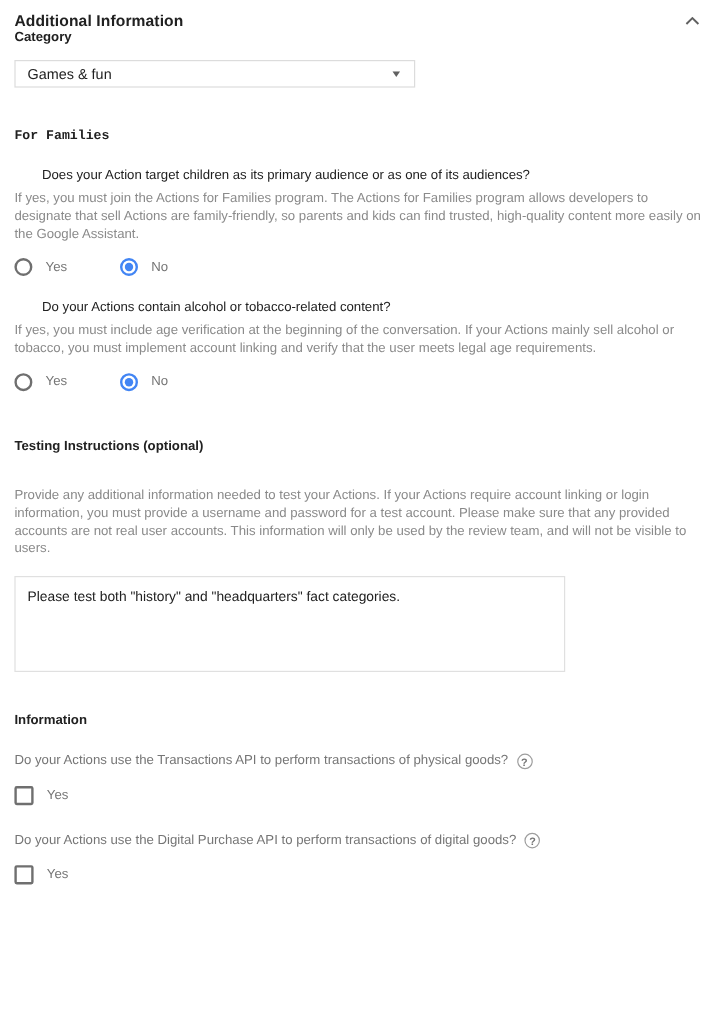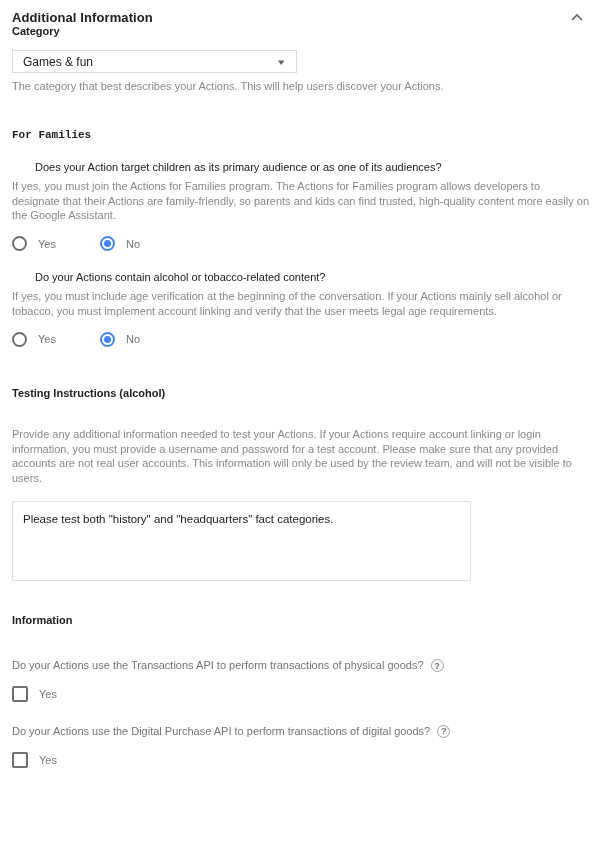--- a/index.html
+++ b/index.html
@@ -16,21 +16,21 @@
   .hdr-title { font-size:13px; font-weight:700; color:#212121; letter-spacing:.1px; }
   .chev { width:14px; height:14px; display:flex; align-items:center; justify-content:center; cursor:pointer; margin-right:6px; }
 
   .label { font-size:11px; font-weight:700; color:#212121; }
   .question { font-size:11px; font-weight:500; color:#212121; line-height:1.35; }
   .question.gray { font-weight:400; color:#757575; }
   .helper { font-size:11px; color:#8a8a8a; line-height:1.35; max-width:580px; }
 
   
   .select {
-    margin-top:13px; width:285px; height:23px;
+    margin-top:13px; width:334px; height:23px;
     border:1px solid #dcdcdc; background:#fff;
     display:flex; align-items:center; justify-content:space-between;
     padding:0 10px 0 10px; cursor:pointer;
   }
   .select-value { font-size:12px; color:#212121; }
   .select-arrow { font-size:9px; color:#616161; transform:scaleX(1.4); margin-right:2px; }
 
   
   .mt-cat { }
   .mt-helper { margin-top:6px; }
@@ -59,21 +59,21 @@
   .mt-test-p { margin-top:28px; }
   .ta {
     margin-top:15px; width:459px; height:80px; resize:none;
     border:1px solid #e0e0e0; background:#fff;
     font-family:"Liberation Sans","DejaVu Sans",sans-serif;
     font-size:11.5px; color:#212121; padding:9px 10px; line-height:1.4; outline:none;
   }
 
   
   .mt-trans-h { margin-top:29px; }
-  .mt-tq { margin-top:32px; }
+  .mt-tq { margin-top:21px; }
   .mt-tq2 { margin-top:22px; }
   .mt-cb { margin-top:13px; }
   .q-row { display:flex; align-items:center; }
   .help {
     width:13px; height:13px; border:1px solid #9e9e9e; border-radius:50%;
     display:inline-flex; align-items:center; justify-content:center;
     font-size:9px; color:#757575; margin-left:7px; flex:none; cursor:pointer;
     font-weight:700;
   }
   .cb-row { display:flex; align-items:center; cursor:pointer; }
@@ -96,26 +96,25 @@
         </svg>
     </div>
   </div>
 
   
   <div class="label mt-cat">Category</div>
   <div class="select">
     <span class="select-value">Games &amp; fun</span>
     <span class="select-arrow">▾</span>
   </div>
-  <div class="helper mt-helper">The category that best describes your Actions. This will help users discover your Actions.</div>
 
   
   <div class="label mt-sec">For Families</div>
   <div class="question mt-q">Does your Action target children as its primary audience or as one of its audiences?</div>
-  <div class="helper mt-ph">If yes, you must join the Actions for Families program. The Actions for Families program allows developers to designate that their Actions are family-friendly, so parents and kids can find trusted, high-quality content more easily on the Google Assistant.</div>
+  <div class="helper mt-ph">If yes, you must join the Actions for Families program. The Actions for Families program allows developers to designate that sell Actions are family-friendly, so parents and kids can find trusted, high-quality content more easily on the Google Assistant.</div>
   <div class="radio-row mt-radios">
     <div class="radio-opt">
       <span class="radio"></span>
       <span class="opt-label">Yes</span>
     </div>
     <div class="radio-opt">
       <span class="radio checked"></span>
       <span class="opt-label">No</span>
     </div>
   </div>
@@ -128,21 +127,21 @@
       <span class="radio"></span>
       <span class="opt-label">Yes</span>
     </div>
     <div class="radio-opt">
       <span class="radio checked"></span>
       <span class="opt-label">No</span>
     </div>
   </div>
 
   
-  <div class="label mt-test-h">Testing Instructions (alcohol)</div>
+  <div class="label mt-test-h">Testing Instructions (optional)</div>
   <div class="helper mt-test-p">Provide any additional information needed to test your Actions. If your Actions require account linking or login information, you must provide a username and password for a test account. Please make sure that any provided accounts are not real user accounts. This information will only be used by the review team, and will not be visible to users.</div>
   <textarea class="ta" spellcheck="false" style="">Please test both "history" and "headquarters" fact categories.</textarea>
 
   
   <div class="label mt-trans-h">Information</div>
 
   <div class="q-row mt-tq">
     <span class="question gray">Do your Actions use the Transactions API to perform transactions of physical goods?</span>
     <span class="help">?</span>
   </div>

